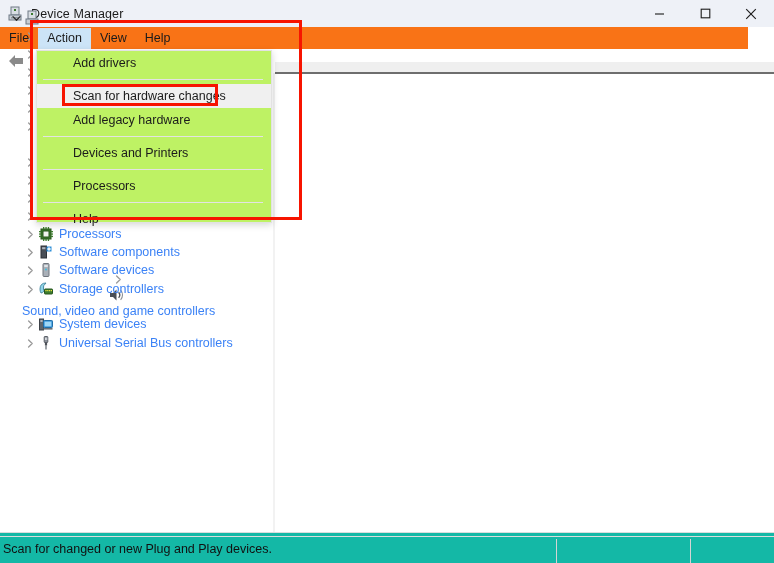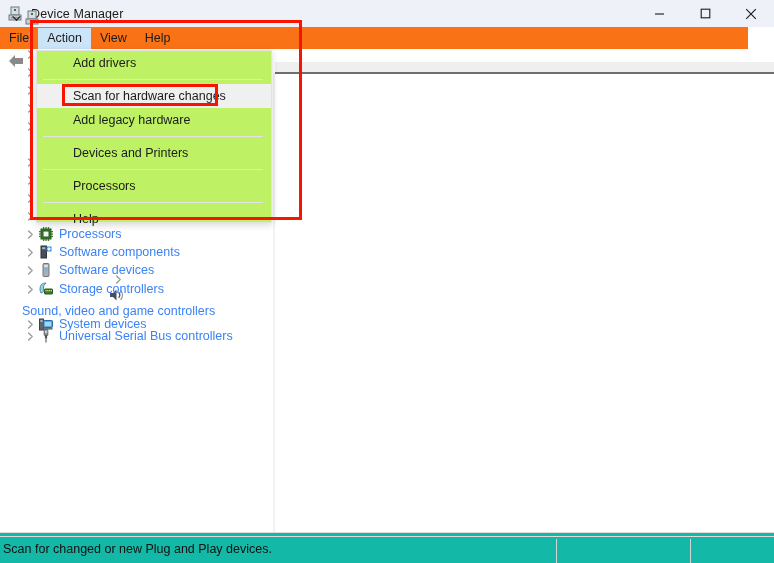--- a/index.html
+++ b/index.html
@@ -433,21 +433,21 @@
         </span>
         <span class="ticon"><svg width="16" height="16" viewBox="0 0 16 16">
             <rect x="1.5" y="3" width="4" height="11" fill="#5f666e" stroke="#3d4248"></rect>
             <rect x="2.4" y="4.2" width="2.2" height="1.6" fill="#c5cad0"></rect>
             <rect x="5.5" y="4.5" width="9" height="7" rx="0.8" fill="#2f8fd8" stroke="#1f6ea8"></rect>
             <rect x="6.6" y="5.6" width="6.8" height="4.8" fill="#9fd8f7"></rect>
             <rect x="5.5" y="12" width="9" height="1.6" fill="#6a7178"></rect>
           </svg></span>
         <span class="tlabel">System devices</span>
       </div>
-      <div class="trow" style="top: 327px; left: 22px;">
+      <div class="trow" style="top: 334px; left: 22px;">
         <span class="chev">
           <svg width="9" height="9" viewBox="0 0 9 9">
             <path d="M2.6 1 L6.2 4.5 L2.6 8" fill="none" stroke="#9a9a9a" stroke-width="1.3" stroke-linecap="round" stroke-linejoin="round"></path>
           </svg>
         </span>
         <span class="ticon"><svg width="16" height="16" viewBox="0 0 16 16">
             <rect x="6.2" y="1.5" width="3.6" height="6" rx="0.6" fill="#8b9099" stroke="#5c6169"></rect>
             <rect x="7" y="2.6" width="0.9" height="2.4" fill="#e2e5e8"></rect>
             <rect x="8.3" y="2.6" width="0.9" height="2.4" fill="#e2e5e8"></rect>
             <rect x="6.9" y="7.5" width="2.2" height="3" fill="#4c5057"></rect>

